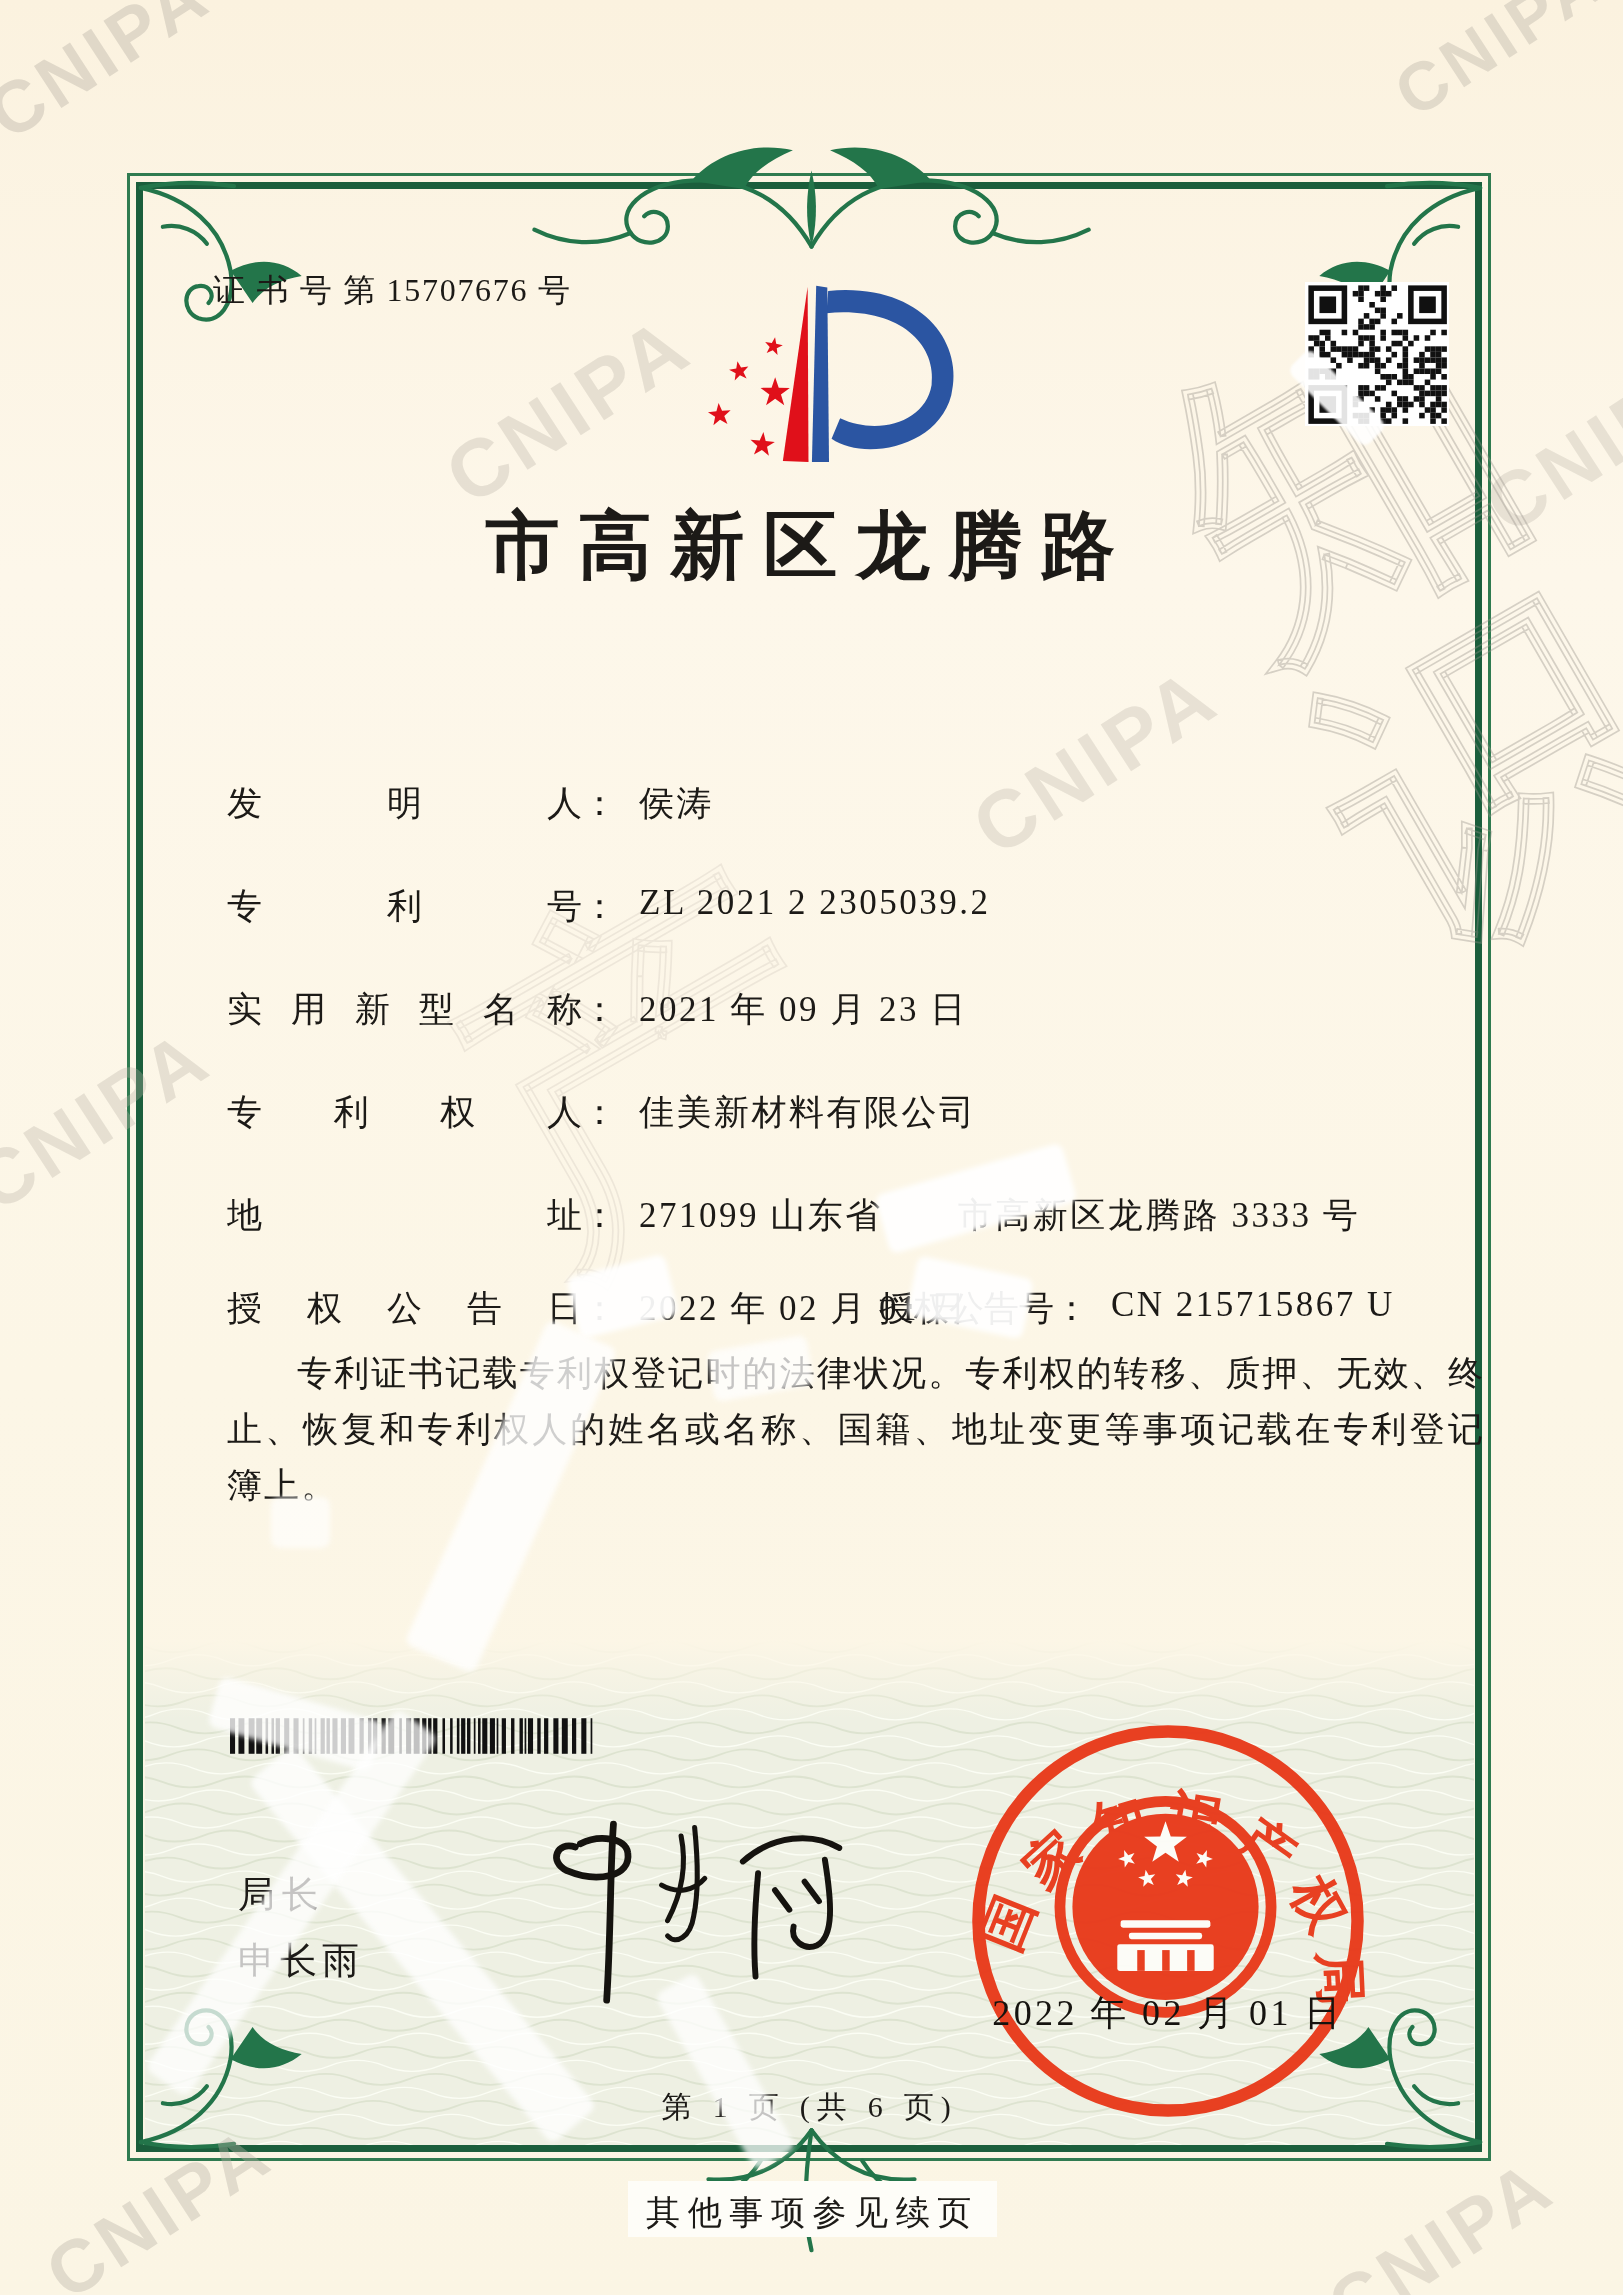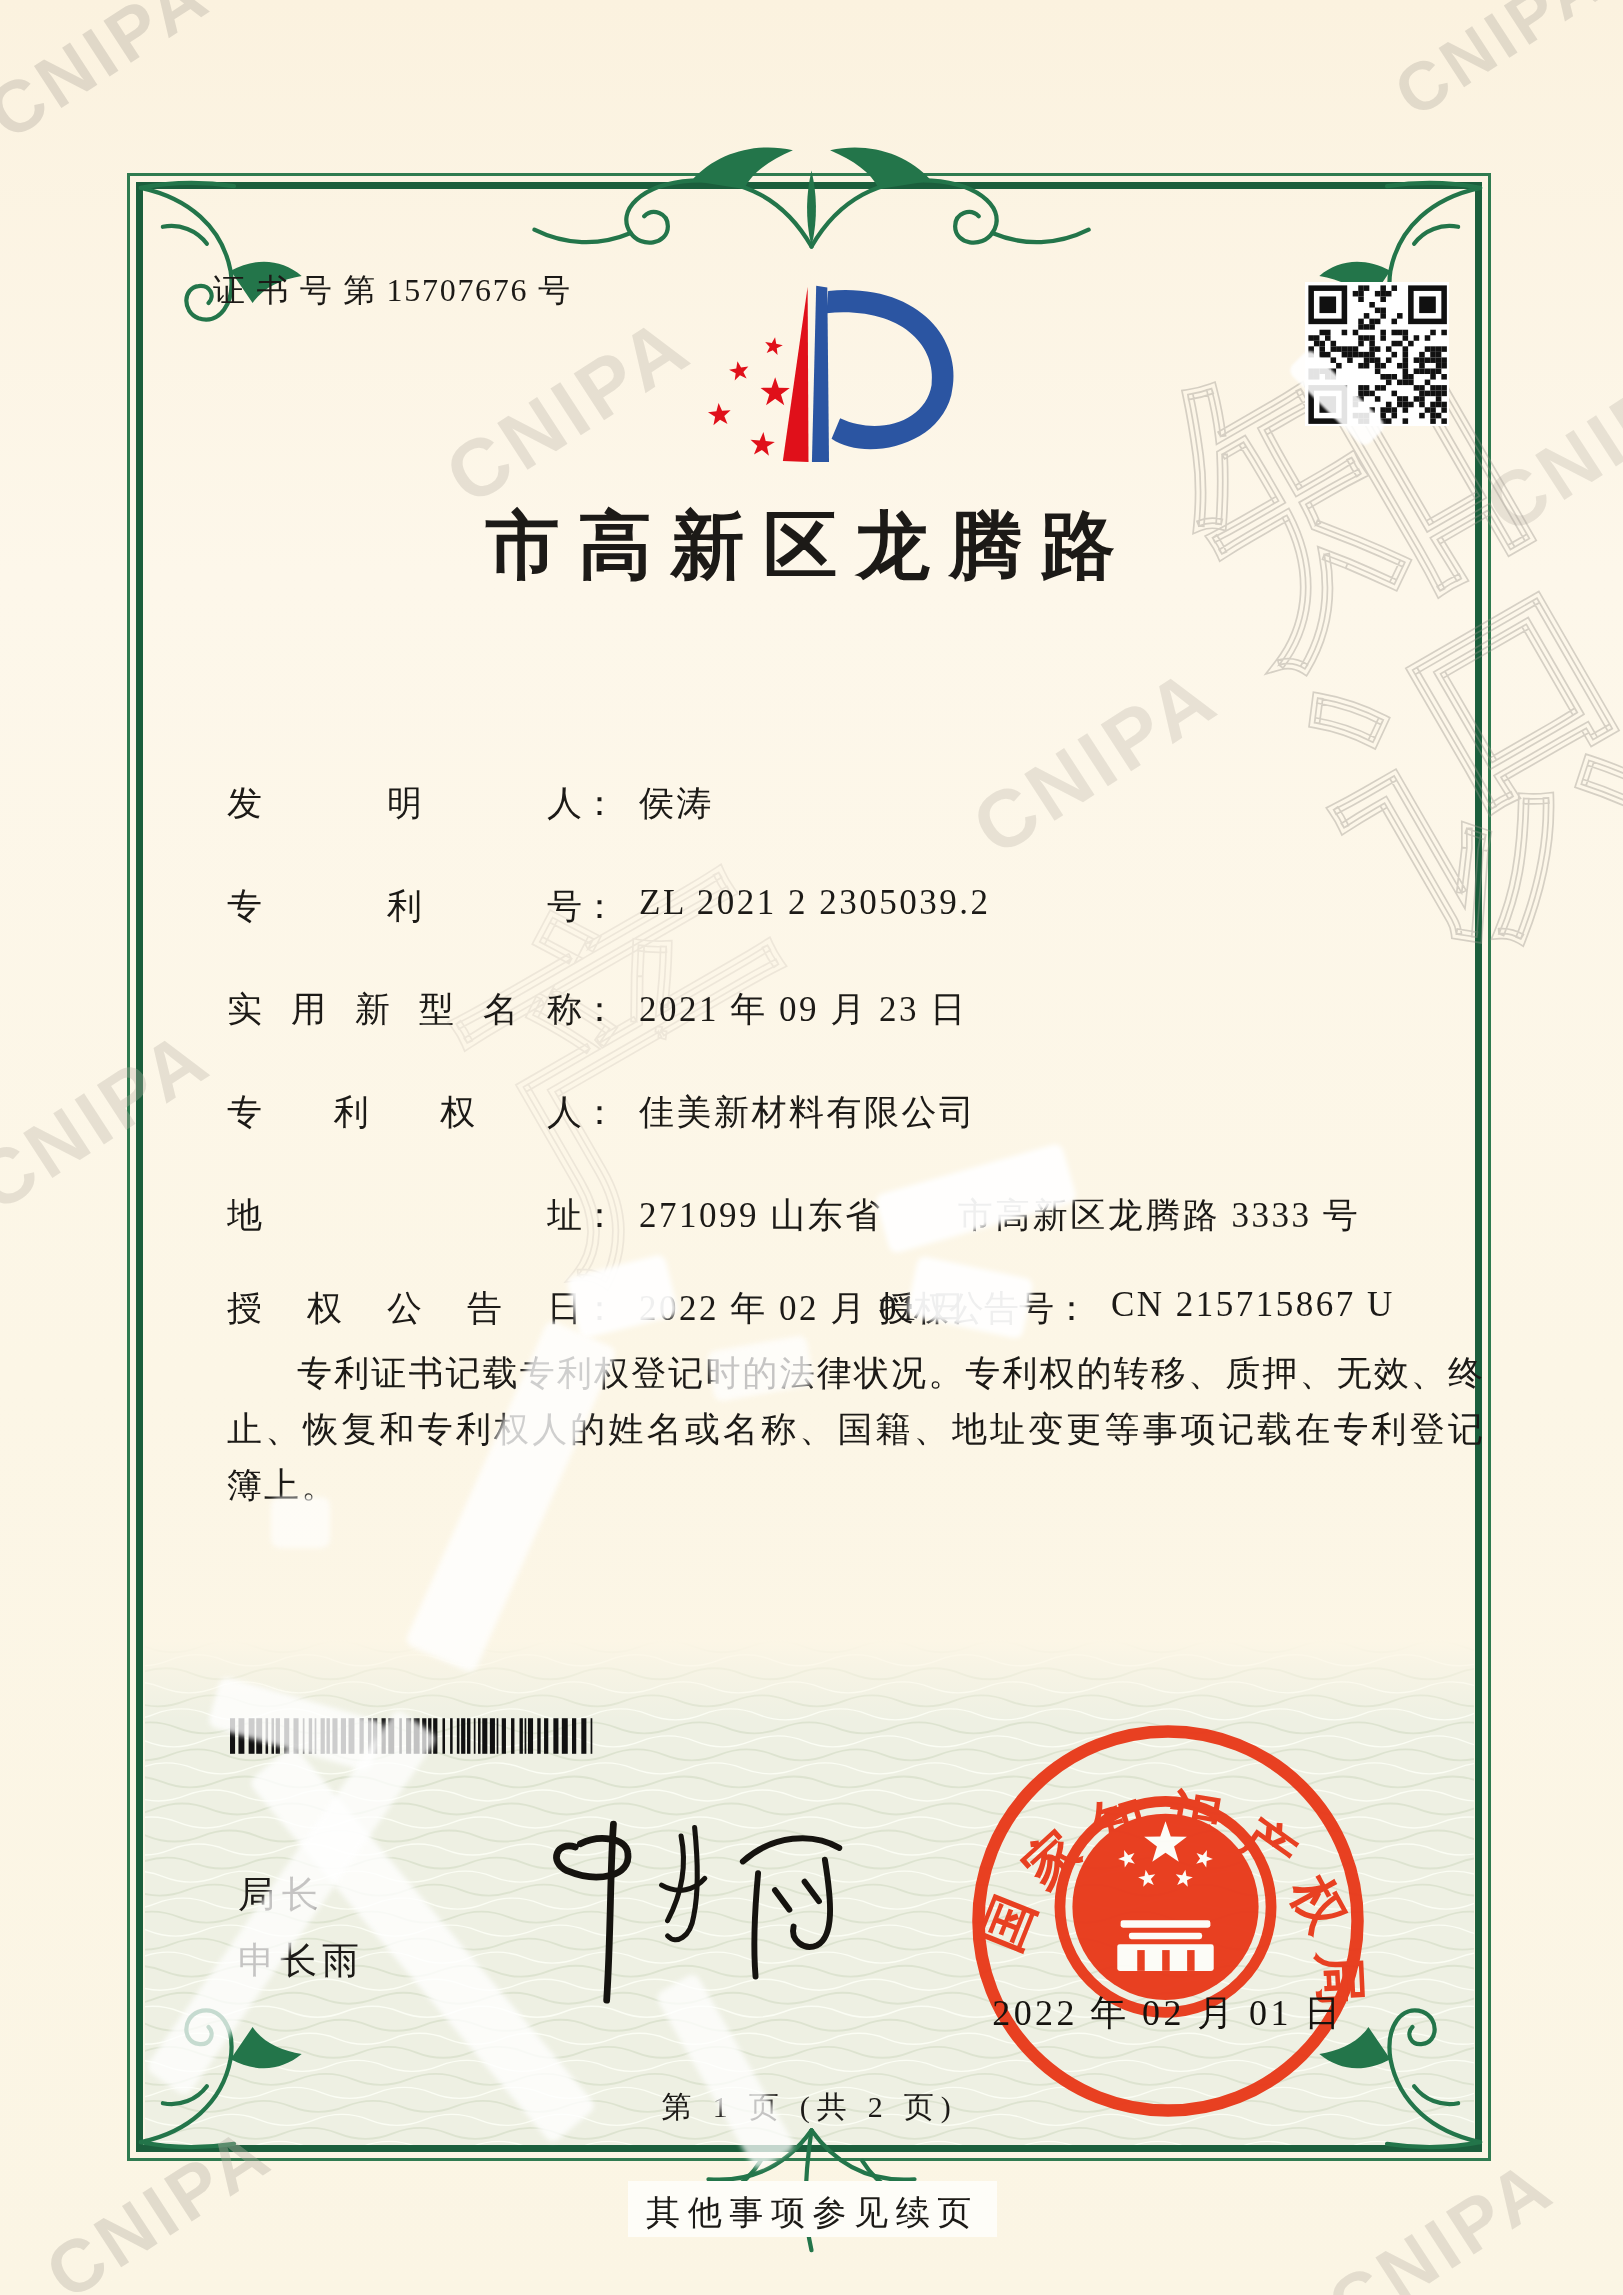--- a/index.html
+++ b/index.html
@@ -527,21 +527,21 @@
       </g>
       <g fill="#e8391a">
         <rect x="206" y="278" width="9" height="25"></rect>
         <rect x="236" y="278" width="9" height="25"></rect>
         <rect x="266" y="278" width="9" height="25"></rect>
       </g>
     </svg>
   </div>
   <div class="seal-date">2022 年 02 月 01 日</div>
 
-  <div class="page-footer">第 1 页 (共 2 页)</div>
+  <div class="page-footer">第 1 页 (共 6 页)</div>
   <div class="note-strip"></div>
   <div class="note">其他事项参见续页</div>
 
   <div class="occl" style="left:879px;top:1168px;width:194px;height:61px;transform:rotate(-16deg)"></div>
   <div class="occl" style="left:572px;top:1265px;width:101px;height:63px;transform:rotate(-14deg)"></div>
   <div class="occl" style="left:911px;top:1267px;width:118px;height:61px;transform:rotate(12deg)"></div>
   <div class="occl" style="left:473px;top:1319px;width:76px;height:355px;transform:rotate(24deg);opacity:.85"></div>
   <div class="occl" style="left:710px;top:1343px;width:101px;height:51px;transform:rotate(-10deg);opacity:.8"></div>
   <div class="occl" style="left:271px;top:1497px;width:59px;height:51px;opacity:.7"></div>
   <div class="occl" style="left:211px;top:1698px;width:169px;height:52px;transform:rotate(16deg);opacity:.85"></div>

